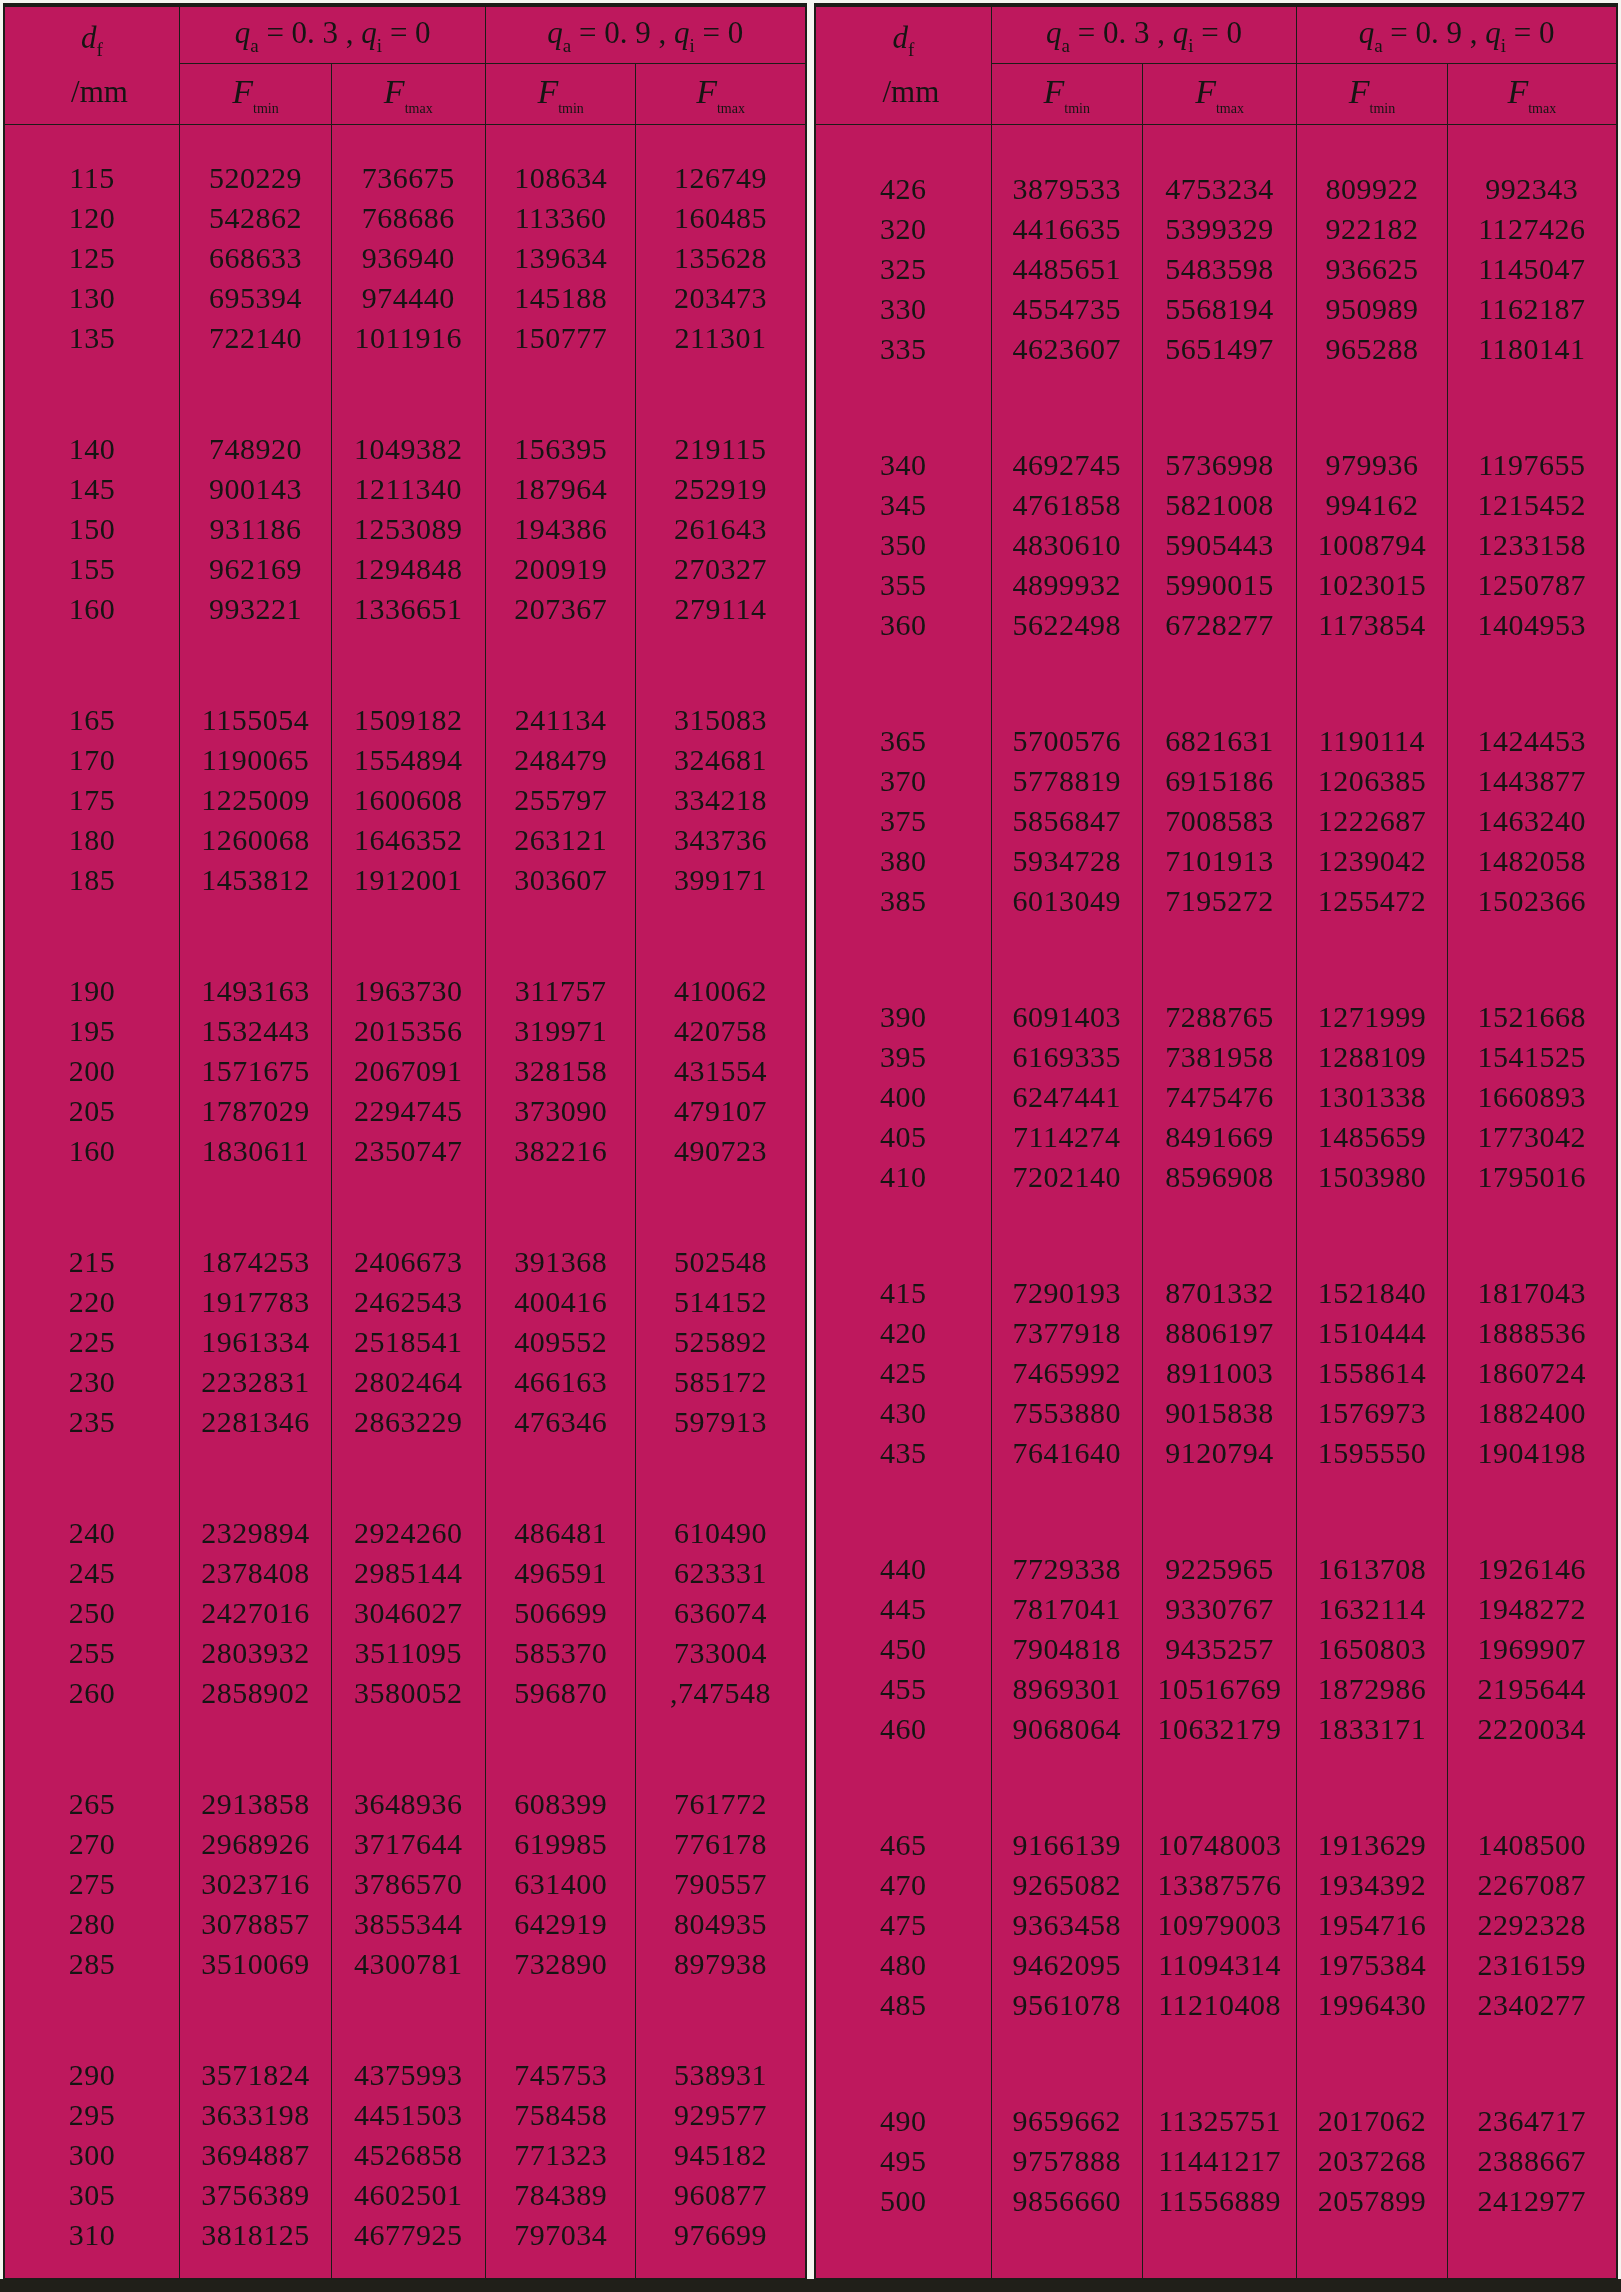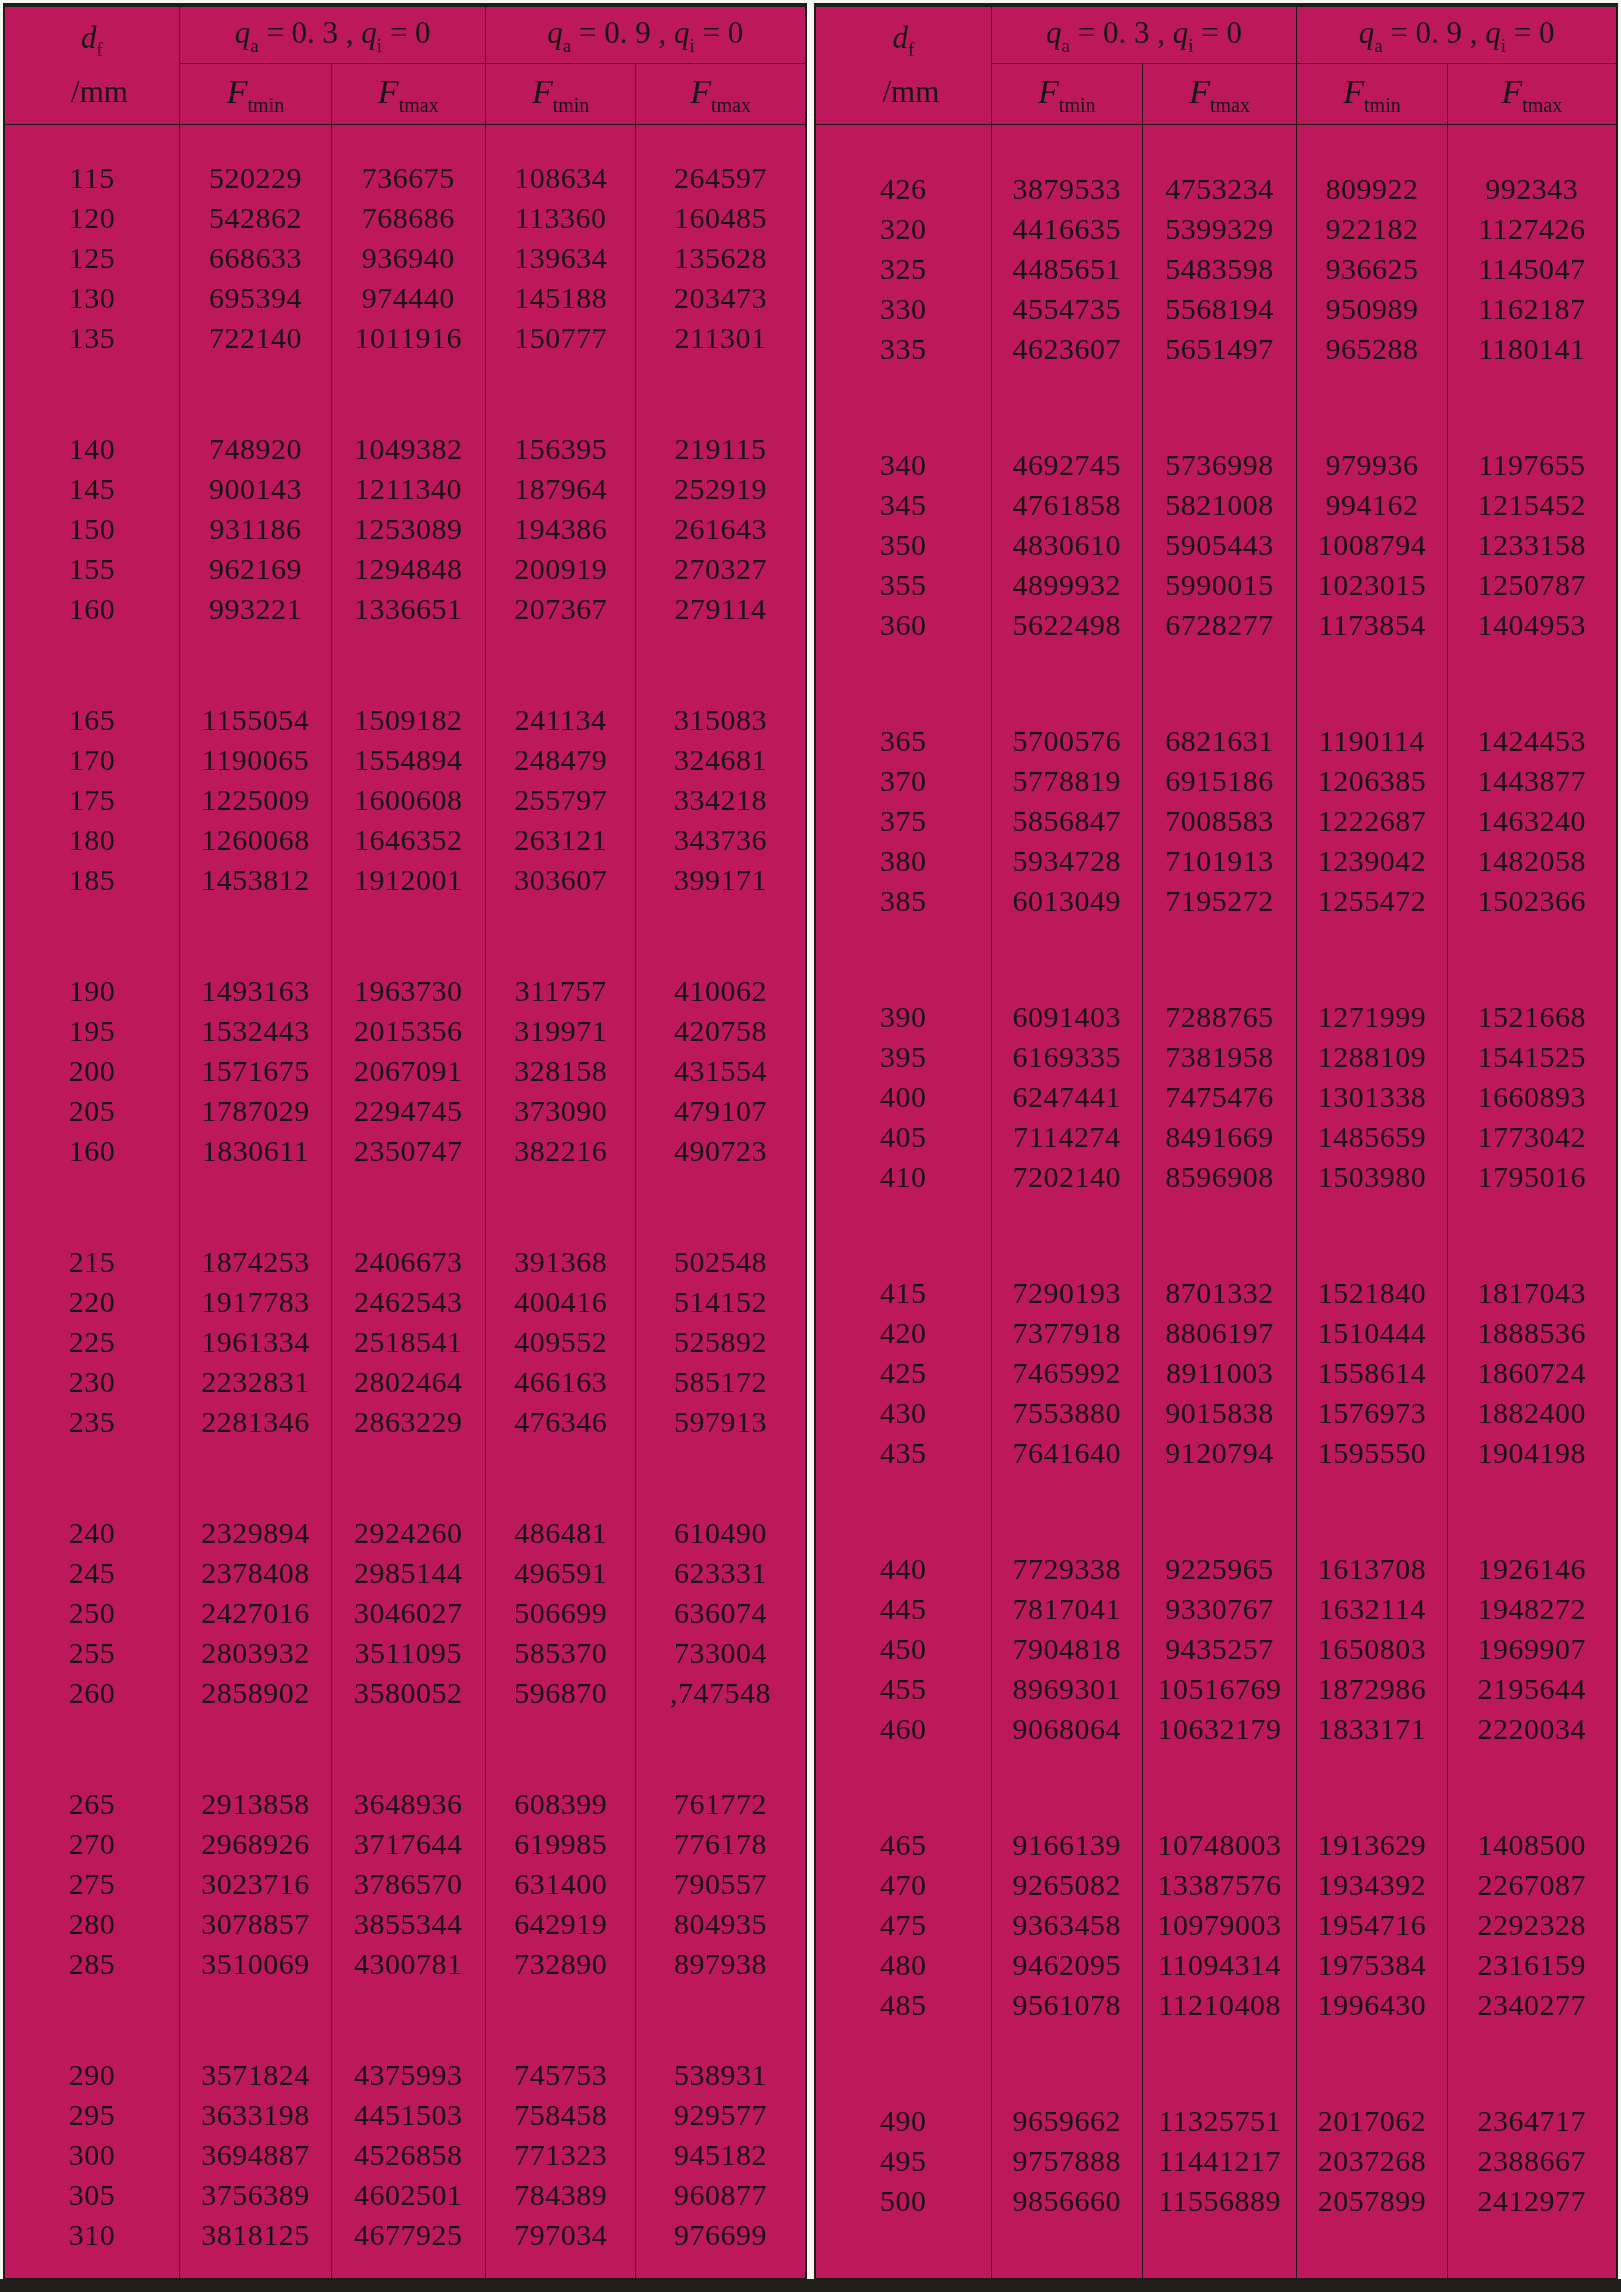--- a/index.html
+++ b/index.html
@@ -16,21 +16,21 @@
   table{width:100%;height:100%;border-collapse:collapse;table-layout:fixed;}
   th,td{padding:0;margin:0;text-align:center;vertical-align:middle;font-weight:normal;overflow:hidden;}
   .vline{border-left:1.8px solid #1c1c18;}
   thead th{border-bottom:1.8px solid #1c1c18;}
   tr.qrow th{height:56px;font-size:31px;}
   tr.frow th{height:60px;font-size:34px;}
   th.dfcell{font-size:34px;}
   th.dfcell .l1{height:56px;line-height:60px;}
   th.dfcell .l2{height:60px;line-height:55px;font-size:31px;padding-left:15px;}
   .it{font-style:italic;}
-  sub.s{font-size:20px;font-style:normal;position:relative;top:1.8px;letter-spacing:0;}
+  sub.s{font-size:14px;font-style:normal;position:relative;top:1.8px;letter-spacing:0;}
   tr.qrow sub.s{font-size:19px;}
   tr.data td{height:40px;font-size:30px;letter-spacing:0.5px;white-space:nowrap;}
   tr.sp td, tr.fill td{font-size:0.9px;line-height:0.9px;}
   .left tr.sp.lead td{height:33px;}
   .right tr.sp.lead td{height:44px;}
   .left tr.sp.gap td{height:71px;}
   .right tr.sp.gap td{height:76px;}
   tr.fill td{height:auto;}
   #bottom-edge{
     position:absolute;left:0;top:2279px;width:1621px;height:13.6px;background:#201f19;
@@ -72,21 +72,21 @@
             <td class="vline"></td>
             <td class="vline"></td>
             <td class="vline"></td>
             <td class="vline"></td>
           </tr>
           <tr class="data">
             <td>115</td>
             <td class="vline">520229</td>
             <td class="vline">736675</td>
             <td class="vline">108634</td>
-            <td class="vline">264597</td>
+            <td class="vline">126749</td>
           </tr>
           <tr class="data">
             <td>120</td>
             <td class="vline">542862</td>
             <td class="vline">768686</td>
             <td class="vline">113360</td>
             <td class="vline">160485</td>
           </tr>
           <tr class="data">
             <td>125</td>

